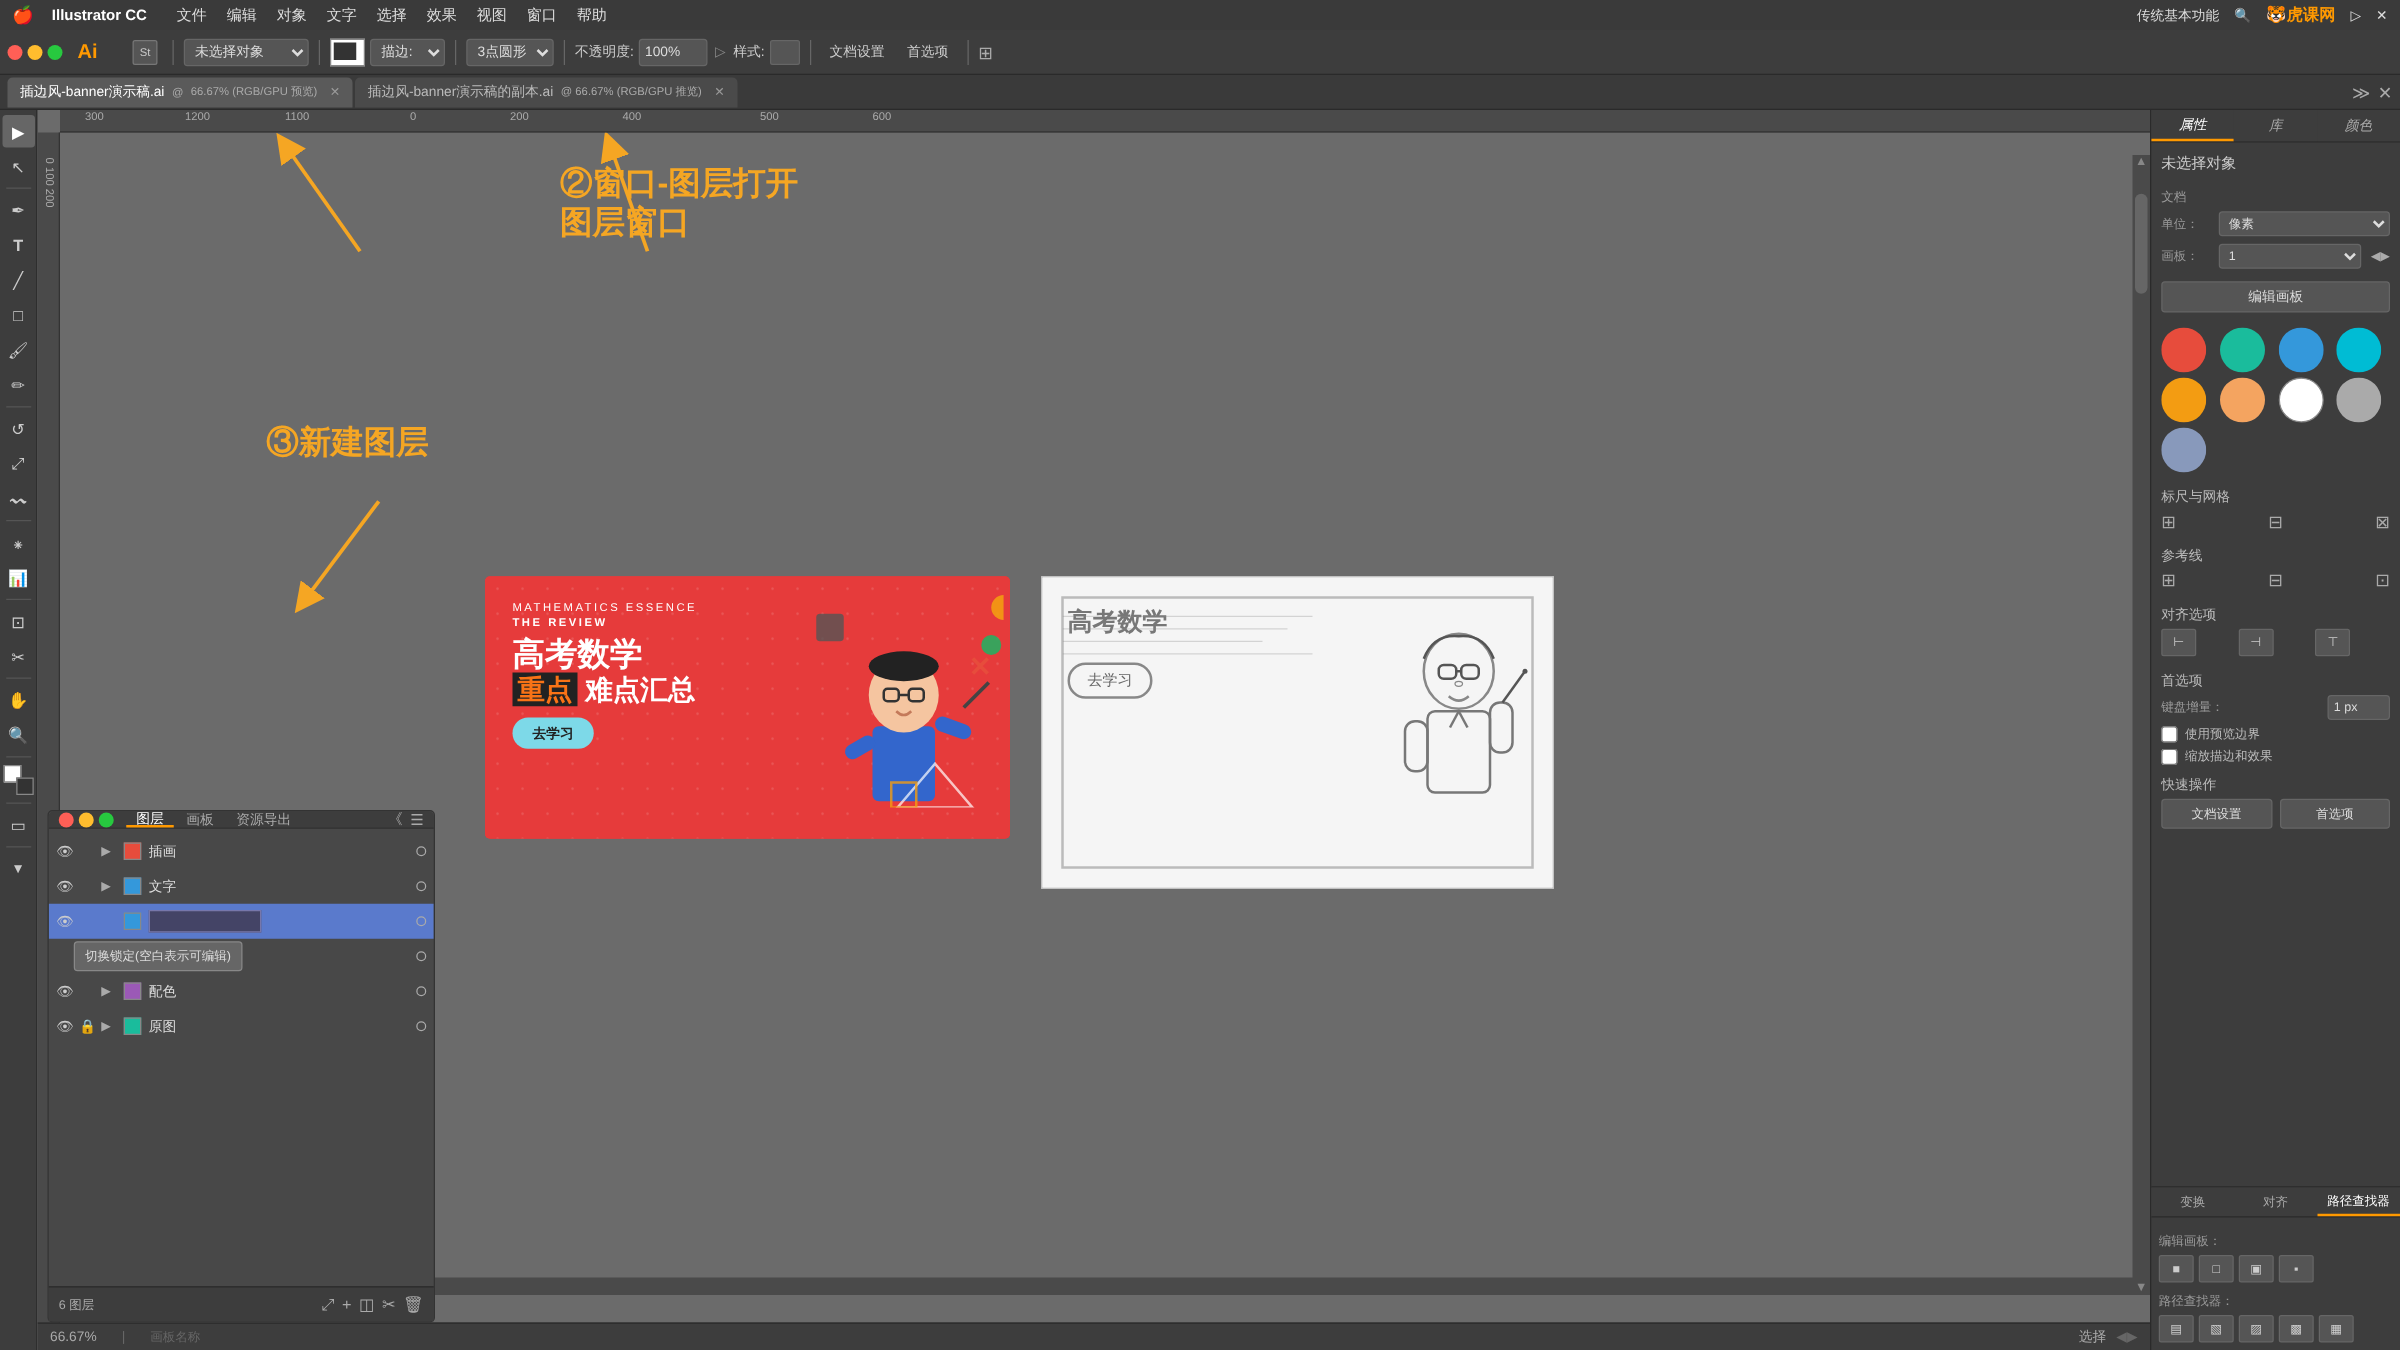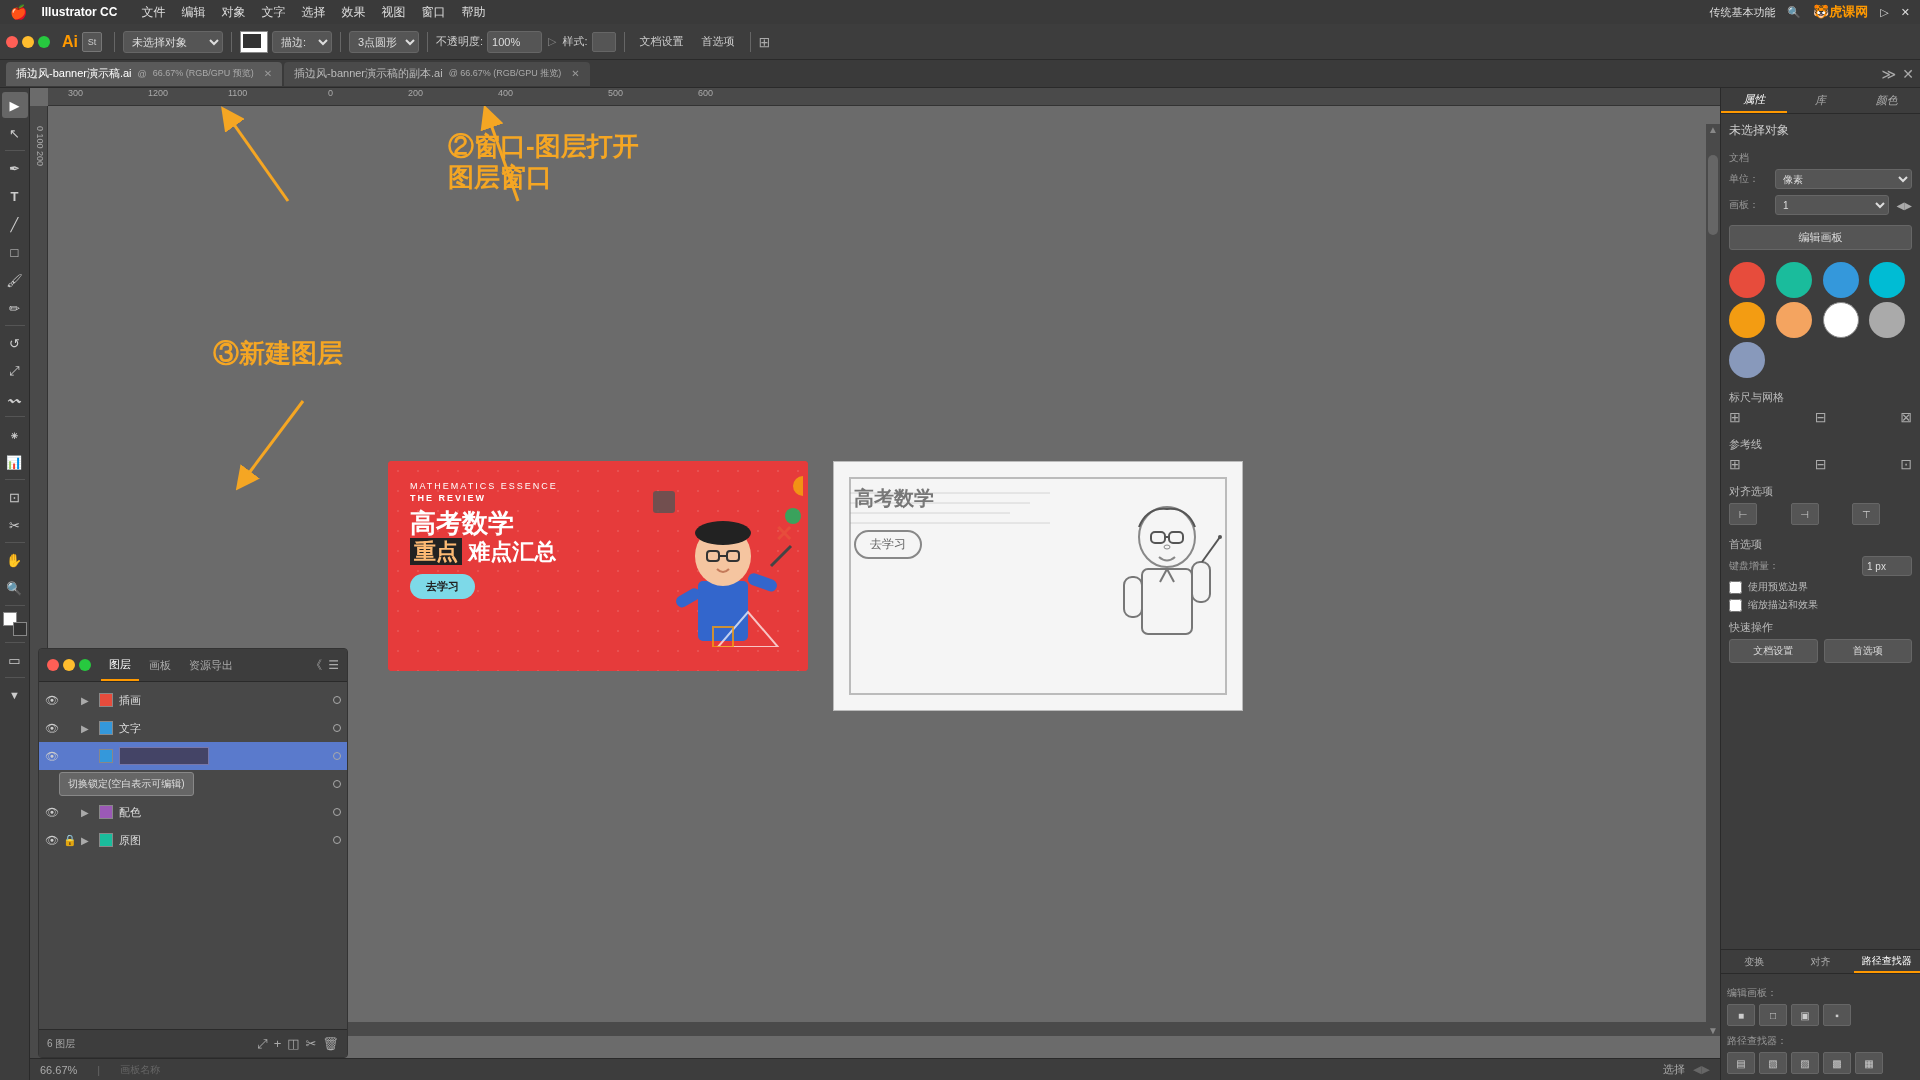--- a/index.html
+++ b/index.html
@@ -185,21 +185,21 @@
     .checkbox-row input { accent-color: #888; }
     .checkbox-row label { font-size: 10px; color: #bbb; }
 
     
     #layers-panel {
       position: absolute; left: 38px; bottom: 22px; width: 310px; height: 410px;
       background: #484848; border: 1px solid #333; border-radius: 4px;
       display: flex; flex-direction: column; z-index: 20;
     }
     #layers-header {
-      height: 33px; background: #3d3d3d; display: flex; align-items: center;
+      height: 14px; background: #3d3d3d; display: flex; align-items: center;
       padding: 0 8px; gap: 2px; border-bottom: 1px solid #2a2a2a; border-radius: 4px 4px 0 0;
     }
     .layers-close { width: 12px; height: 12px; border-radius: 50%; background: #ff5f56; margin-right: 2px; cursor: pointer; }
     .layers-min { width: 12px; height: 12px; border-radius: 50%; background: #ffbd2e; margin-right: 2px; cursor: pointer; }
     .layers-max { width: 12px; height: 12px; border-radius: 50%; background: #27c93f; margin-right: 8px; cursor: pointer; }
     .layers-tab {
       font-size: 11px; color: #aaa; padding: 0 8px; cursor: pointer; height: 100%; display: flex; align-items: center;
     }
     .layers-tab.active { color: #fff; border-bottom: 2px solid #f90; }
     .layers-tab-right { margin-left: auto; display: flex; align-items: center; gap: 6px; }
@@ -305,21 +305,21 @@
   </div>
 </div>
 
 <div id="toolbar">
 
   <div style="display:flex;gap:4px;margin-right:8px;">
     <div style="width:12px;height:12px;border-radius:50%;background:#ff5f56;"></div>
     <div style="width:12px;height:12px;border-radius:50%;background:#ffbd2e;"></div>
     <div style="width:12px;height:12px;border-radius:50%;background:#27c93f;"></div>
   </div>
-  <span style="color:#f90;font-size:16px;font-weight:900;margin-right:0;">Ai</span>
+  <span style="color:#f90;font-size:16px;font-weight:900;margin-right:24px;">Ai</span>
 
   <div style="display:flex;gap:2px;margin-right:4px;">
     <div style="width:20px;height:20px;background:#555;border:1px solid #777;border-radius:2px;font-size:9px;color:#ccc;display:flex;align-items:center;justify-content:center;">St</div>
   </div>
   <div class="toolbar-sep"></div>
 
   <select class="toolbar-select" style="width:100px;">
     <option>未选择对象</option>
   </select>
   <div class="toolbar-sep"></div>
@@ -456,21 +456,21 @@
               <circle cx="10" cy="10" r="1" fill="#fff"></circle>
             </pattern>
             <rect width="100%" height="100%" fill="url(#grid)"></rect>
           </svg>
 
           <div style="position:relative;z-index:2;padding:8px 0 0 10px;">
             <div style="font-size:9px;font-weight:normal;color:#fff;letter-spacing:2px;margin-bottom:2px;">MATHEMATICS ESSENCE</div>
             <div style="font-size:9px;font-weight:bold;color:#fff;letter-spacing:2px;margin-bottom:6px;">THE REVIEW</div>
             <div style="font-size:26px;font-weight:900;color:#fff;line-height:1.1;">高考数学</div>
             <div style="font-size:22px;font-weight:900;line-height:1.1;margin-top:2px;">
-              <span style="background:#222;color:#fdba74;padding:1px 4px;">重点</span>
+              <span style="background:#222;color:#f97316;padding:1px 4px;">重点</span>
               <span style="color:#fff;">难点汇总</span>
             </div>
             <div style="margin-top:10px;background:#7dd9e8;color:#222;border-radius:20px;padding:5px 16px;font-size:11px;font-weight:bold;display:inline-block;">去学习</div>
           </div>
 
           <div style="position:absolute;right:5px;top:0;width:160px;height:210px;overflow:hidden;">
             <svg viewBox="0 0 160 210" width="160" height="210">
 
               <rect x="55" y="120" width="50" height="60" rx="5" fill="#3366cc"></rect>
 

